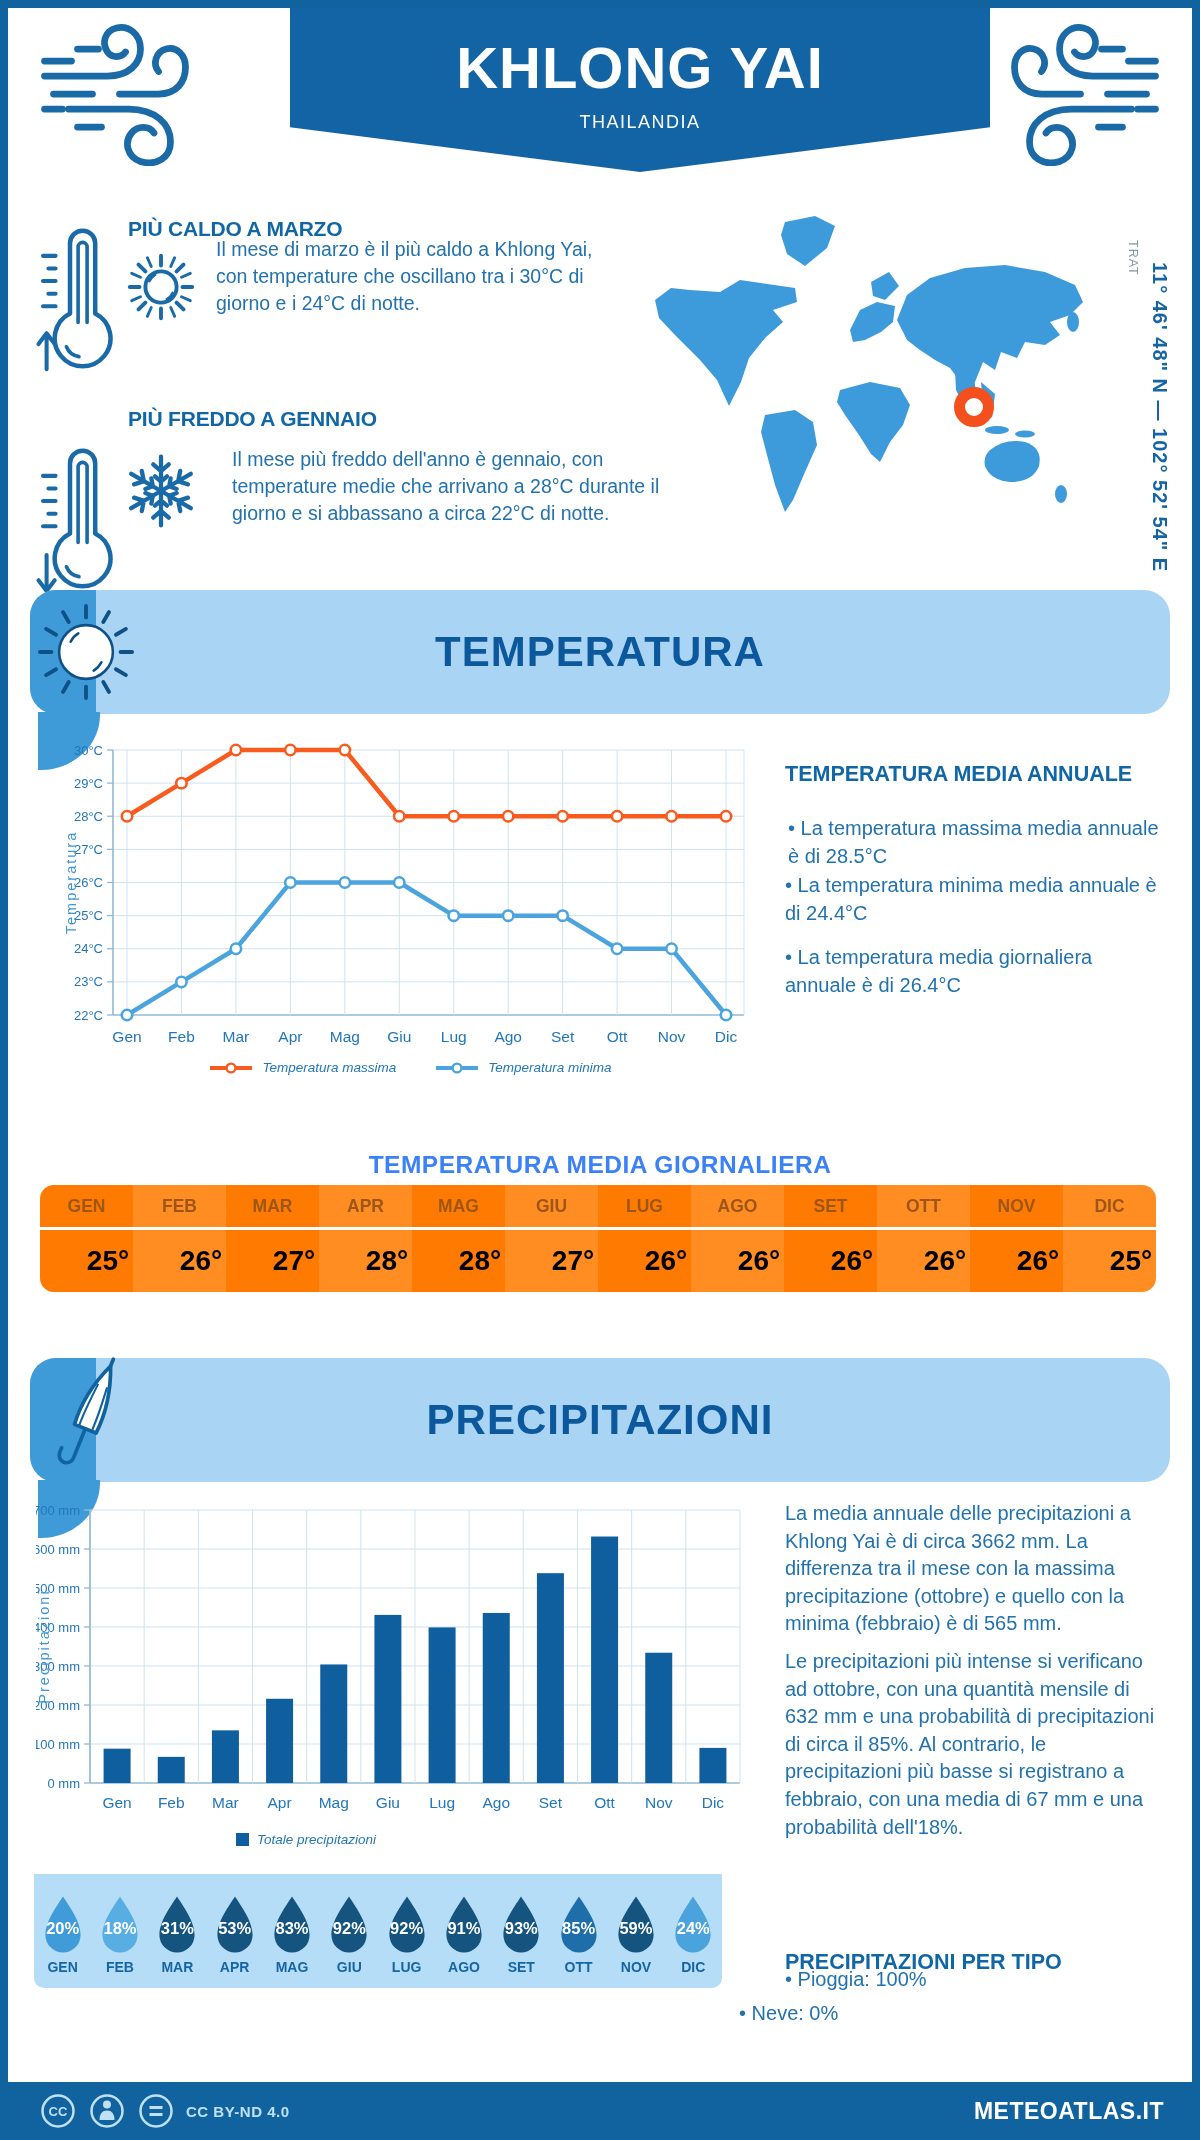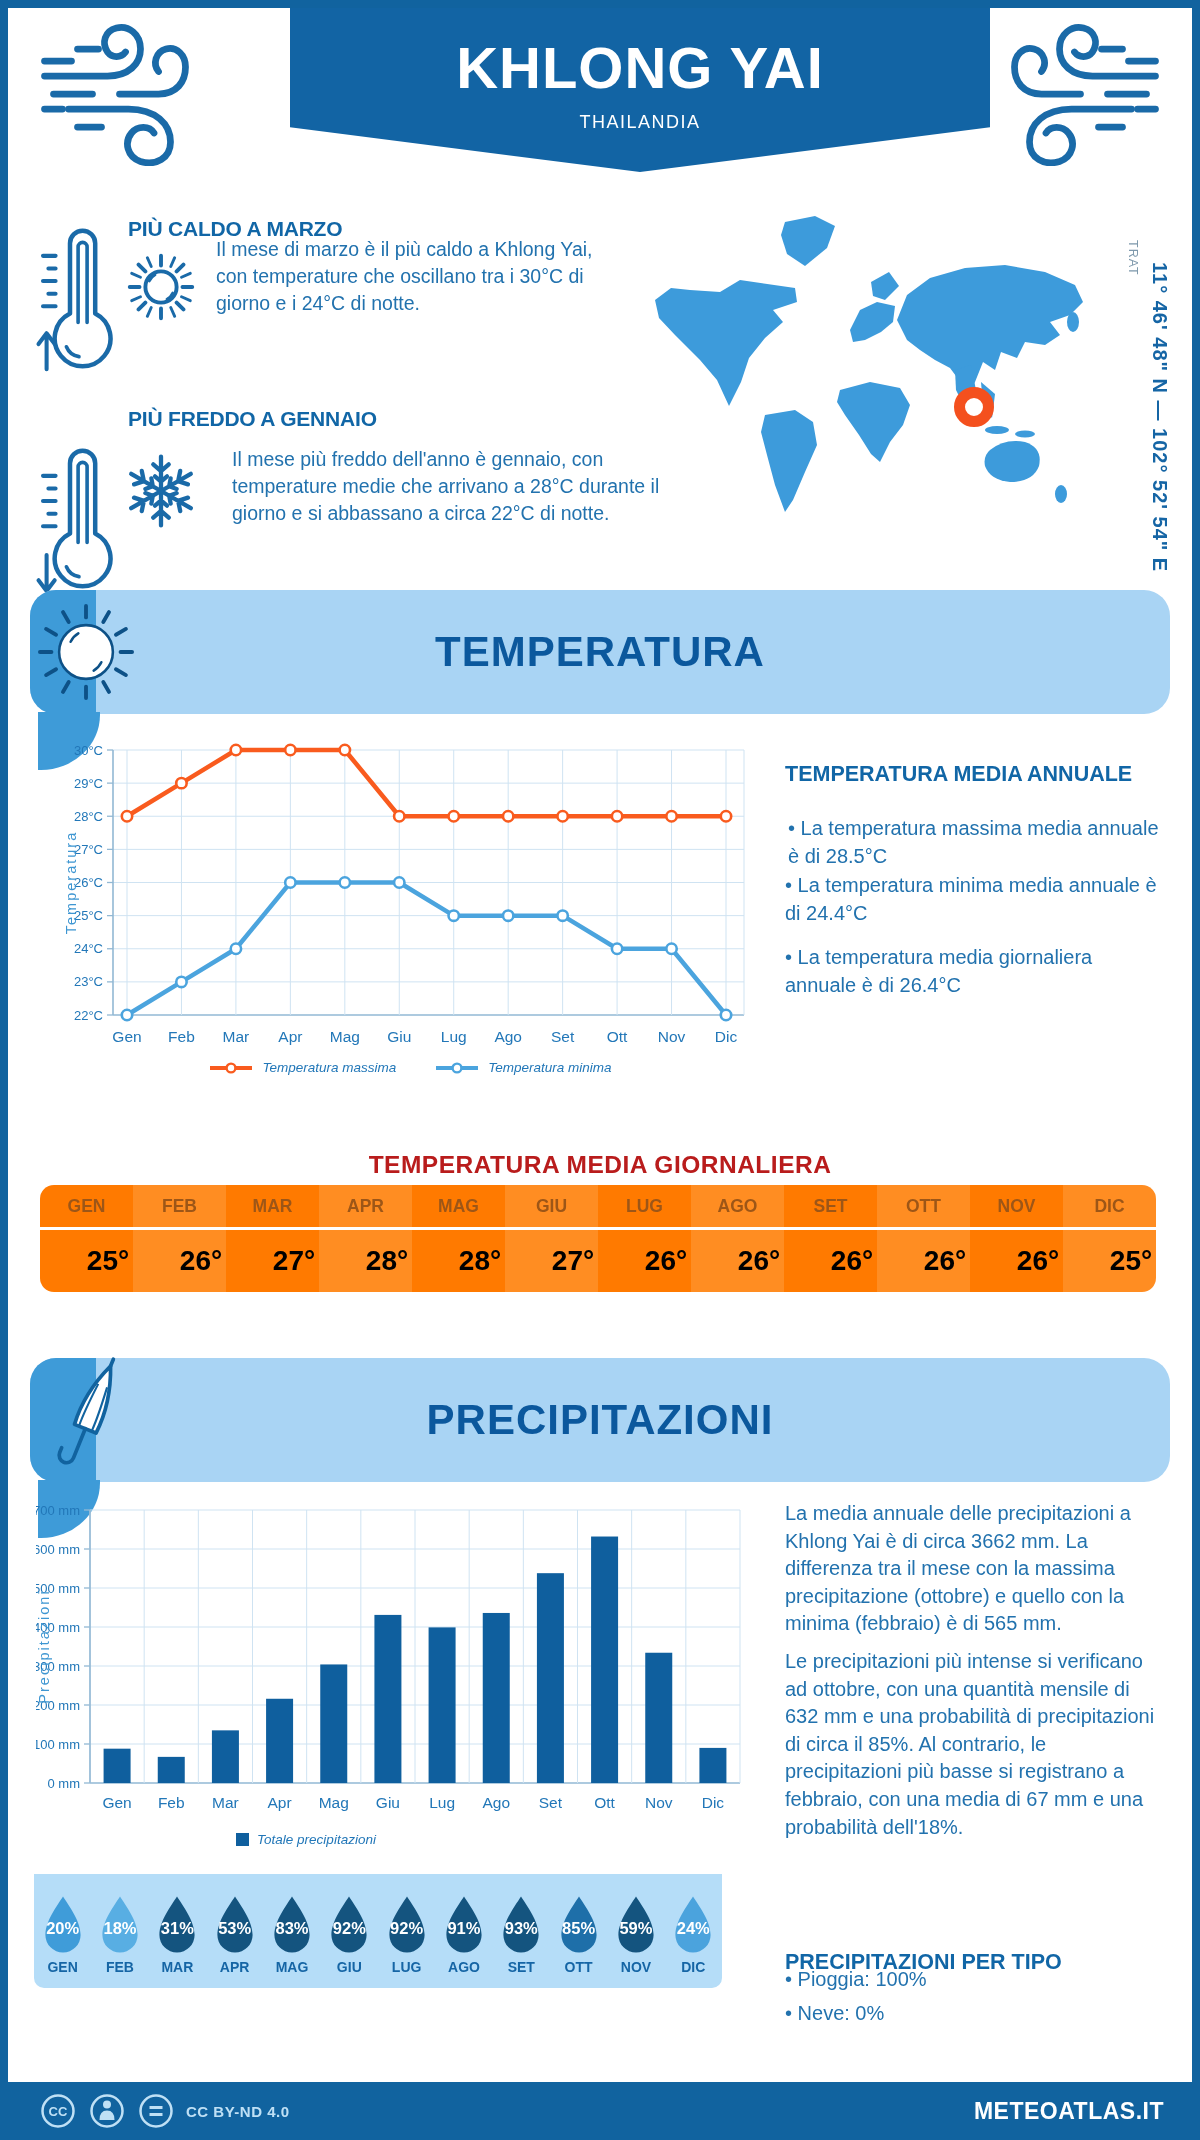--- a/index.html
+++ b/index.html
@@ -47,21 +47,21 @@
   .lg-item{display:flex;align-items:center;gap:8px;}
   .lg-txt{font-size:13.5px;color:#2277B8;}
   .lg-sq{display:inline-block;width:13px;height:13px;}
 
   
   .col-head{position:absolute;font-size:21.5px;font-weight:bold;color:#1166A6;}
   .col-text{position:absolute;font-size:20px;line-height:1.38;color:#2272AE;}
 
   
   .daily-title{position:absolute;left:0;top:1126px;width:1200px;text-align:center;
-               font-size:24.5px;font-weight:bold;color:#b91c1c;letter-spacing:0.5px;}
+               font-size:24.5px;font-weight:bold;color:#3b82f6;letter-spacing:0.5px;}
   .month-table{position:absolute;left:40px;top:1185px;width:1116px;display:flex;
                border-radius:14px;overflow:hidden;}
   .mcol{flex:1;text-align:center;}
   .mcol .mh{height:42px;line-height:42px;font-size:17.5px;font-weight:bold;color:#9D5617;
             border-bottom:3px solid #fff;}
   .mcol .mv{height:62px;line-height:62px;font-size:28px;font-weight:bold;color:#000000;padding-left:43px;}
   .mcol:nth-child(odd) .mh,.mcol:nth-child(odd) .mv{background:#FF7A00;}
   .mcol:nth-child(even) .mh,.mcol:nth-child(even) .mv{background:#FF8D22;}
 
   
@@ -549,21 +549,21 @@
             </svg>
             <span class="pct">24%</span>
           </div>
           <div class="dmonth">DIC</div>
         </div>
     </div>
   </div>
 
   <h3 class="col-head" style="left:785px;top:1928px">PRECIPITAZIONI PER TIPO</h3>
   <p class="col-text" style="left:785px;top:1966px;width:370px;margin:0">• Pioggia: 100%</p>
-  <p class="col-text" style="left:785px;top:2000px;width:370px;margin:0">• Neve: 0%</p>
+  <p class="col-text" style="left:739px;top:2000px;width:370px;margin:0">• Neve: 0%</p>
 
   <footer class="footer">
     <span class="cc-group">
       <svg width="40" height="40" viewBox="0 0 40 40">
         <circle cx="20" cy="20" r="15.5" fill="none" stroke="#BFE0F5" stroke-width="2.5"></circle>
         <text x="20" y="25" text-anchor="middle" font-size="13" font-weight="bold" fill="#BFE0F5">CC</text>
       </svg>
       <svg width="40" height="40" viewBox="0 0 40 40">
         <circle cx="20" cy="20" r="15.5" fill="none" stroke="#BFE0F5" stroke-width="2.5"></circle>
         <circle cx="20" cy="13.5" r="4" fill="#BFE0F5"></circle>

